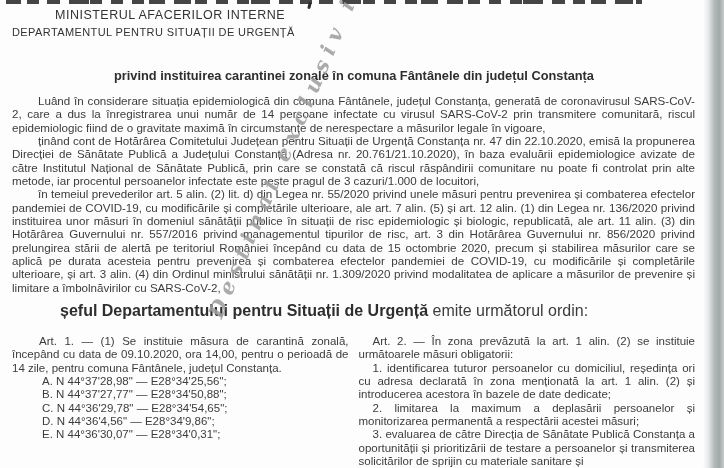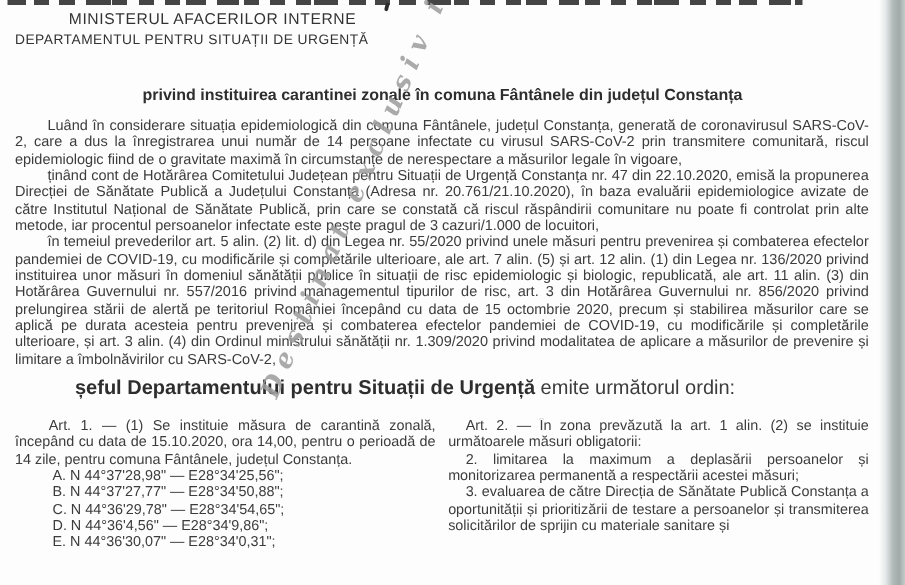--- a/index.html
+++ b/index.html
@@ -77,30 +77,31 @@
   <div class="preamble">
     <p>Luând în considerare situația epidemiologică din comuna Fântânele, județul Constanța, generată de coronavirusul SARS-CoV-2, care a dus la înregistrarea unui număr de 14 persoane infectate cu virusul SARS-CoV-2 prin transmitere comunitară, riscul epidemiologic fiind de o gravitate maximă în circumstanțe de nerespectare a măsurilor legale în vigoare,</p>
     <p>ținând cont de Hotărârea Comitetului Județean pentru Situații de Urgență Constanța nr. 47 din 22.10.2020, emisă la propunerea Direcției de Sănătate Publică a Județului Constanța (Adresa nr. 20.761/21.10.2020), în baza evaluării epidemiologice avizate de către Institutul Național de Sănătate Publică, prin care se constată că riscul răspândirii comunitare nu poate fi controlat prin alte metode, iar procentul persoanelor infectate este peste pragul de 3 cazuri/1.000 de locuitori,</p>
     <p>în temeiul prevederilor art. 5 alin. (2) lit. d) din Legea nr. 55/2020 privind unele măsuri pentru prevenirea și combaterea efectelor pandemiei de COVID-19, cu modificările și completările ulterioare, ale art. 7 alin. (5) și art. 12 alin. (1) din Legea nr. 136/2020 privind instituirea unor măsuri în domeniul sănătății publice în situații de risc epidemiologic și biologic, republicată, ale art. 11 alin. (3) din Hotărârea Guvernului nr. 557/2016 privind managementul tipurilor de risc, art. 3 din Hotărârea Guvernului nr. 856/2020 privind prelungirea stării de alertă pe teritoriul României începând cu data de 15 octombrie 2020, precum și stabilirea măsurilor care se aplică pe durata acesteia pentru prevenirea și combaterea efectelor pandemiei de COVID-19, cu modificările și completările ulterioare, și art. 3 alin. (4) din Ordinul ministrului sănătății nr. 1.309/2020 privind modalitatea de aplicare a măsurilor de prevenire și limitare a îmbolnăvirilor cu SARS-CoV-2,</p>
   </div>
 
   <div class="issuer"><span class="b">șeful Departamentului pentru Situații de Urgență</span><span> emite următorul ordin:</span></div>
 
   <div class="columns">
     <div class="col col-left">
-      <p>Art. 1. — (1) Se instituie măsura de carantină zonală, începând cu data de 15.10.2020, ora 14,00, pentru o perioadă de 14 zile, pentru comuna Fântânele, județul Constanța.</p>
+      <p>Art. 1. — (1) Se instituie măsura de carantină zonală, începând cu data de 09.10.2020, ora 14,00, pentru o perioadă de 14 zile, pentru comuna Fântânele, județul Constanța.</p>
       <div class="coords">
         <div>A. N 44°37'28,98" — E28°34'25,56";</div>
         <div>B. N 44°37'27,77" — E28°34'50,88";</div>
         <div>C. N 44°36'29,78" — E28°34'54,65";</div>
         <div>D. N 44°36'4,56" — E28°34'9,86";</div>
         <div>E. N 44°36'30,07" — E28°34'0,31";</div>
       </div>
     </div>
     <div class="col col-right">
       <p>Art. 2. — În zona prevăzută la art. 1 alin. (2) se instituie următoarele măsuri obligatorii:</p>
+      <p>1. identificarea tuturor persoanelor cu domiciliul, reședința ori cu adresa declarată în zona menționată la art. 1 alin. (2) și introducerea acestora în bazele de date dedicate;</p>
       <p>2. limitarea la maximum a deplasării persoanelor și monitorizarea permanentă a respectării acestei măsuri;</p>
       <p>3. evaluarea de către Direcția de Sănătate Publică Constanța a oportunității și prioritizării de testare a persoanelor și transmiterea solicitărilor de sprijin cu materiale sanitare și</p>
     </div>
   </div>
 
   <div class="page-edge"></div>
 </div>
 
 </body></html>

